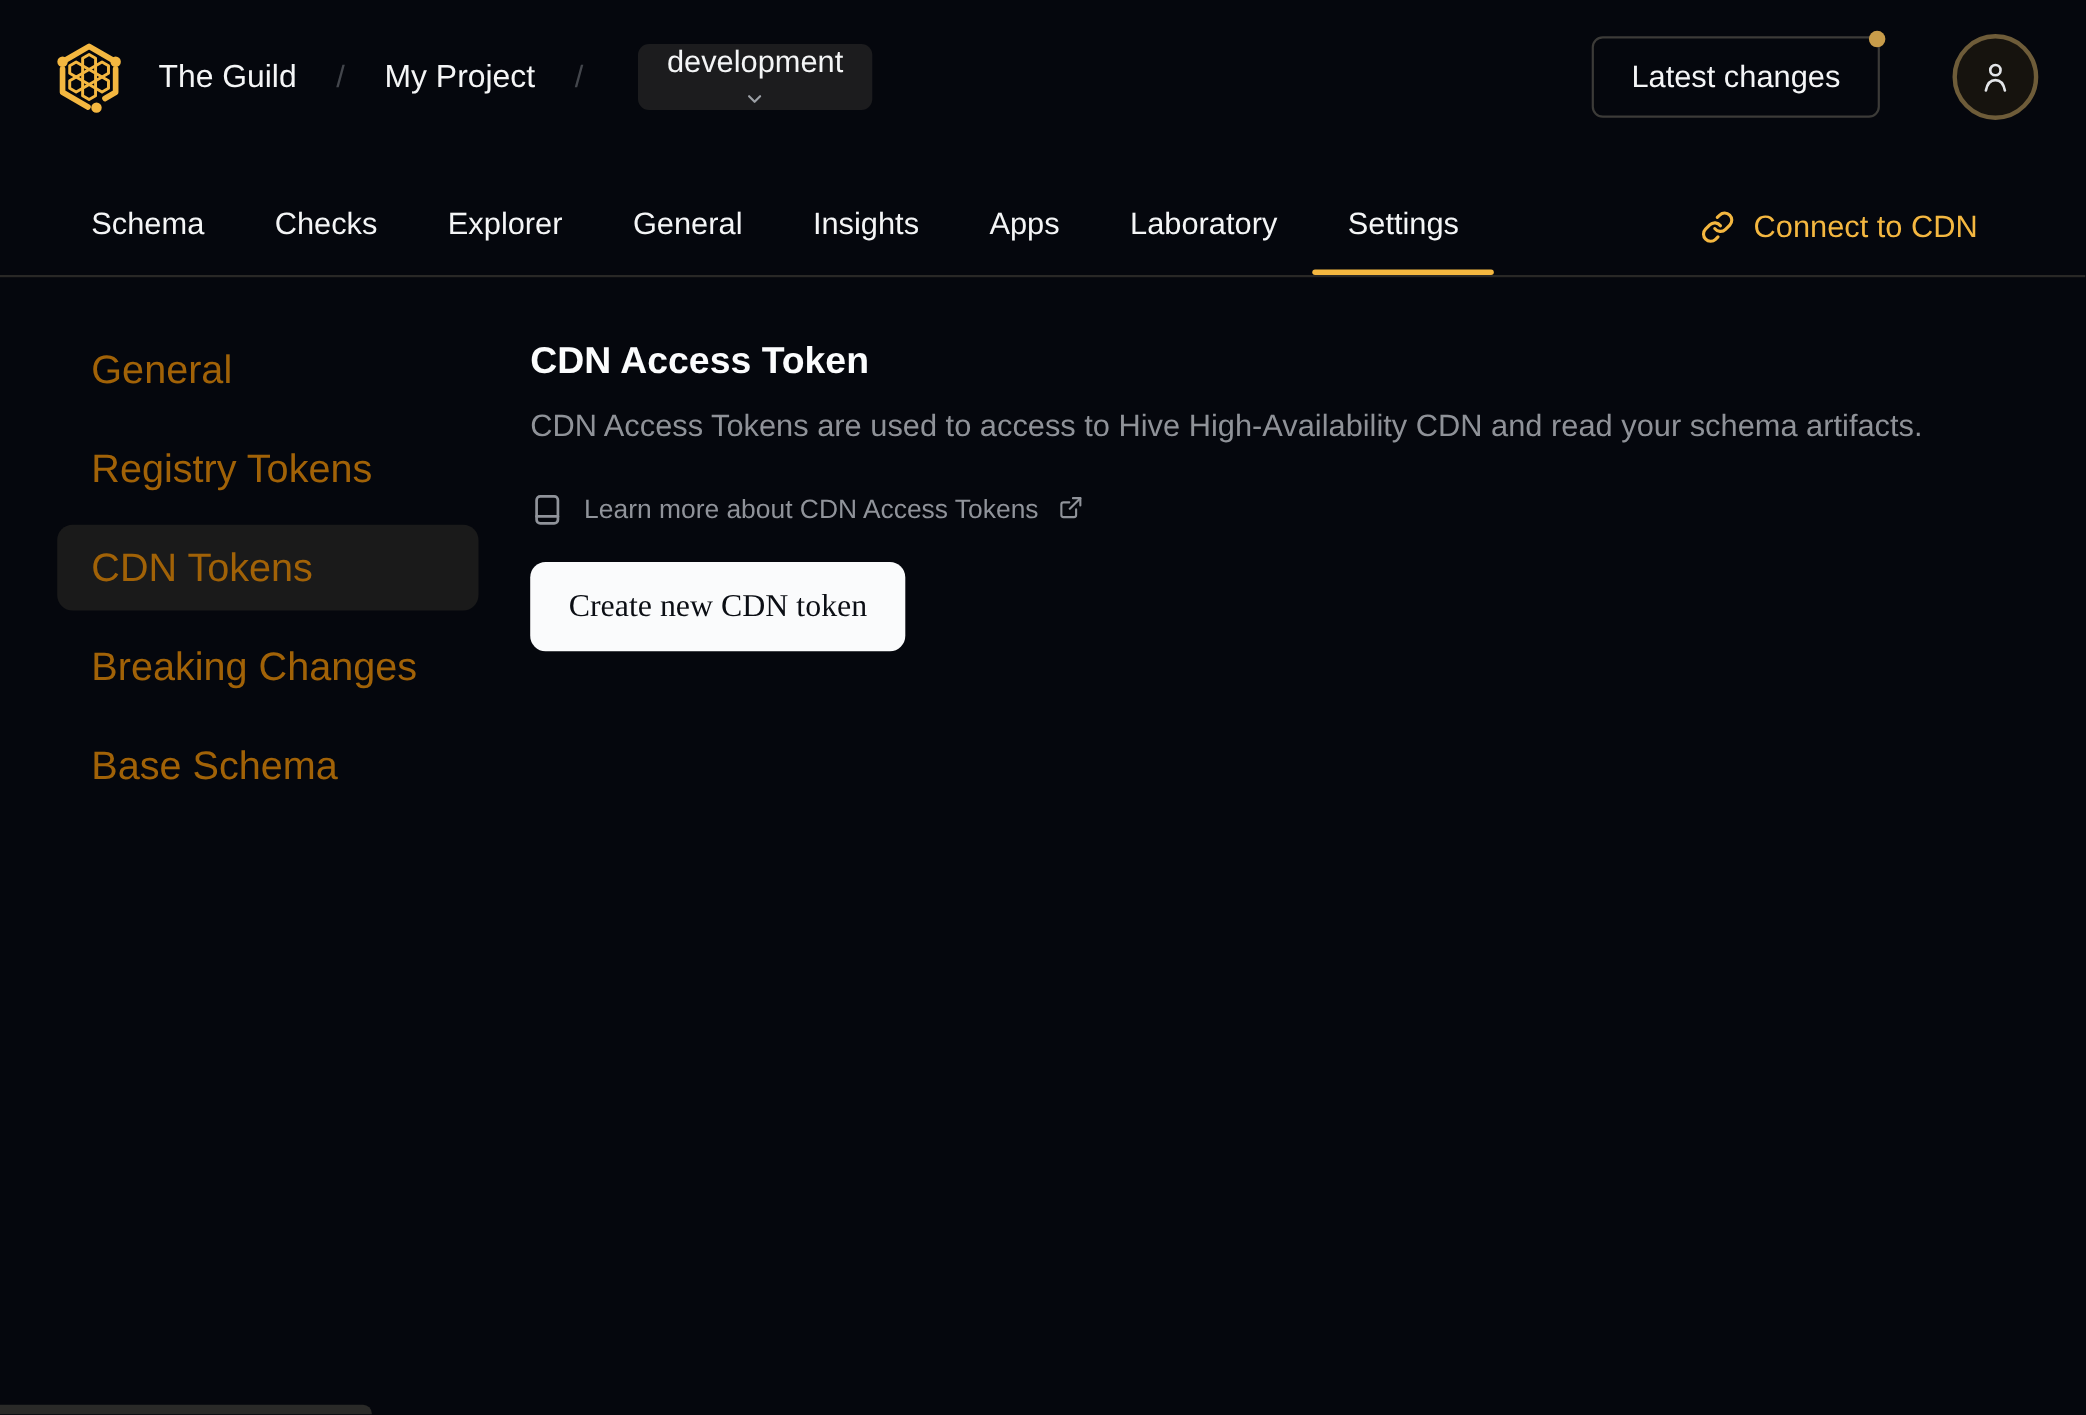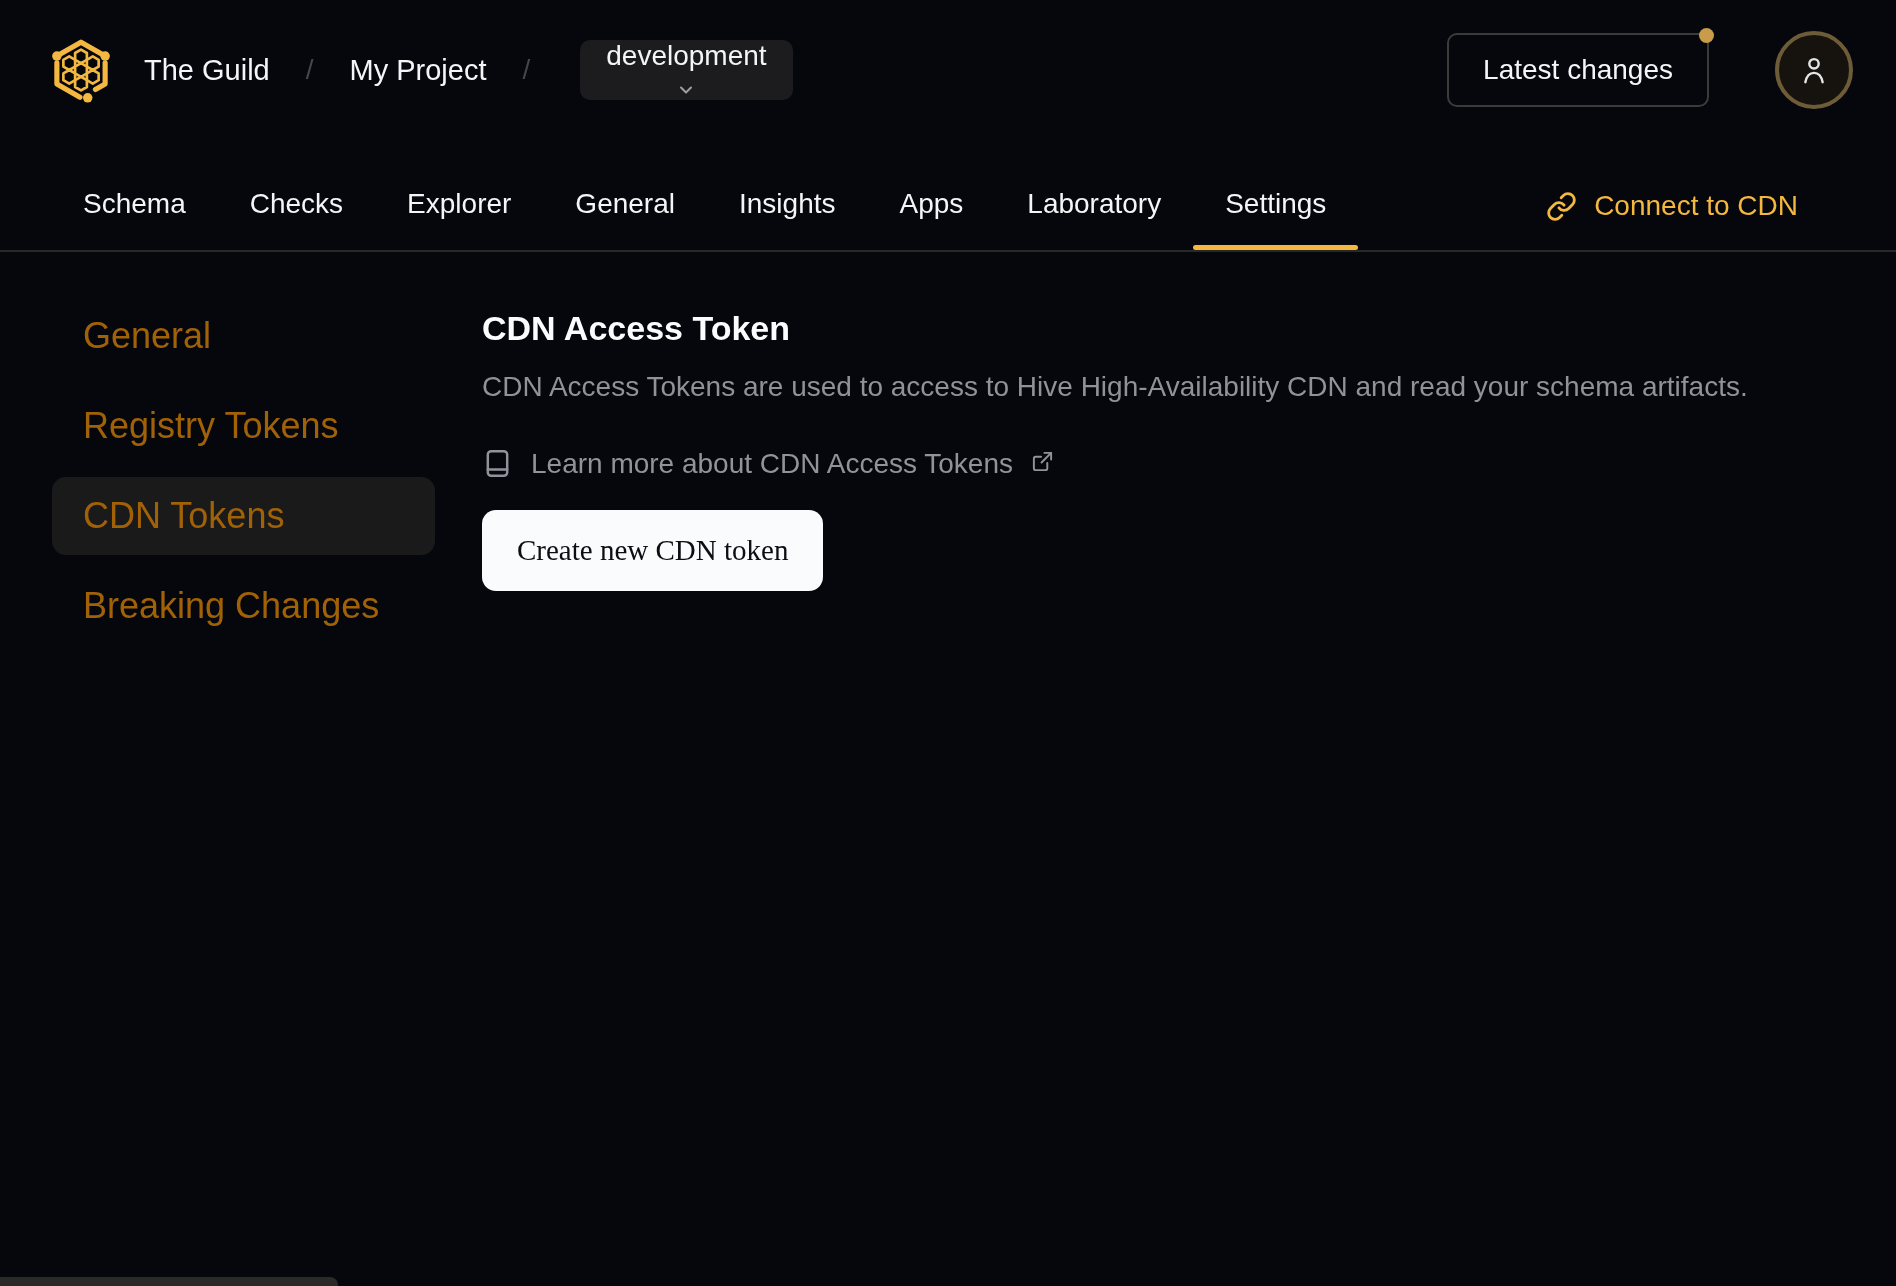--- a/index.html
+++ b/index.html
@@ -85,21 +85,21 @@
   .side-item{
     height:78px;display:flex;align-items:center;padding:0 31px;margin-bottom:12px;
     border-radius:14px;font-size:36px;color:#a16207;cursor:pointer;
   }
   .side-item.active{background:var(--surface-active);}
   .main{margin-left:47px;padding-top:11px;flex:1;min-width:0;}
   .page-title{margin:0;font-size:34px;line-height:41px;font-weight:700;color:#fbfcfd;}
   .page-desc{margin:21px 0 0;font-size:28px;line-height:34px;color:var(--text-muted);}
   .learn-link{
     margin-top:43px;display:inline-flex;align-items:center;gap:18px;
-    color:#90939a;font-size:28px;text-decoration:none;cursor:pointer;
+    color:#90939a;font-size:24px;text-decoration:none;cursor:pointer;
   }
   .learn-link .book{width:31px;height:33px;stroke:#90939a;fill:none;stroke-width:1.9;stroke-linecap:round;stroke-linejoin:round;}
   .learn-link .ext{width:23px;height:23px;stroke:#90939a;fill:none;stroke-width:2;stroke-linecap:round;stroke-linejoin:round;align-self:flex-start;margin-top:3px;}
   .create-btn{
     display:block;margin-top:26px;height:81px;padding:0 35px;
     background:var(--white-button-bg);color:var(--white-button-text);
     border:none;border-radius:14px;font-size:29px;font-weight:500;font-family:Liberation Serif, serif;cursor:pointer;
   }
 
   
@@ -179,20 +179,21 @@
       <span>Connect to CDN</span>
     </a>
   </nav>
 
   <div class="content">
     <aside class="side-nav">
       <div class="side-item">General</div>
       <div class="side-item">Registry Tokens</div>
       <div class="side-item active">CDN Tokens</div>
       <div class="side-item">Breaking Changes</div>
+      <div class="side-item">Base Schema</div>
     </aside>
 
     <main class="main">
       <h2 class="page-title">CDN Access Token</h2>
       <p class="page-desc">CDN Access Tokens are used to access to Hive High-Availability CDN and read your schema artifacts.</p>
 
       <a class="learn-link">
         <svg class="book" viewBox="0 0 24 24">
           <rect x="4.5" y="2.5" width="15" height="19" rx="2.6"></rect>
           <line x1="4.5" y1="16.6" x2="19.5" y2="16.6"></line>

